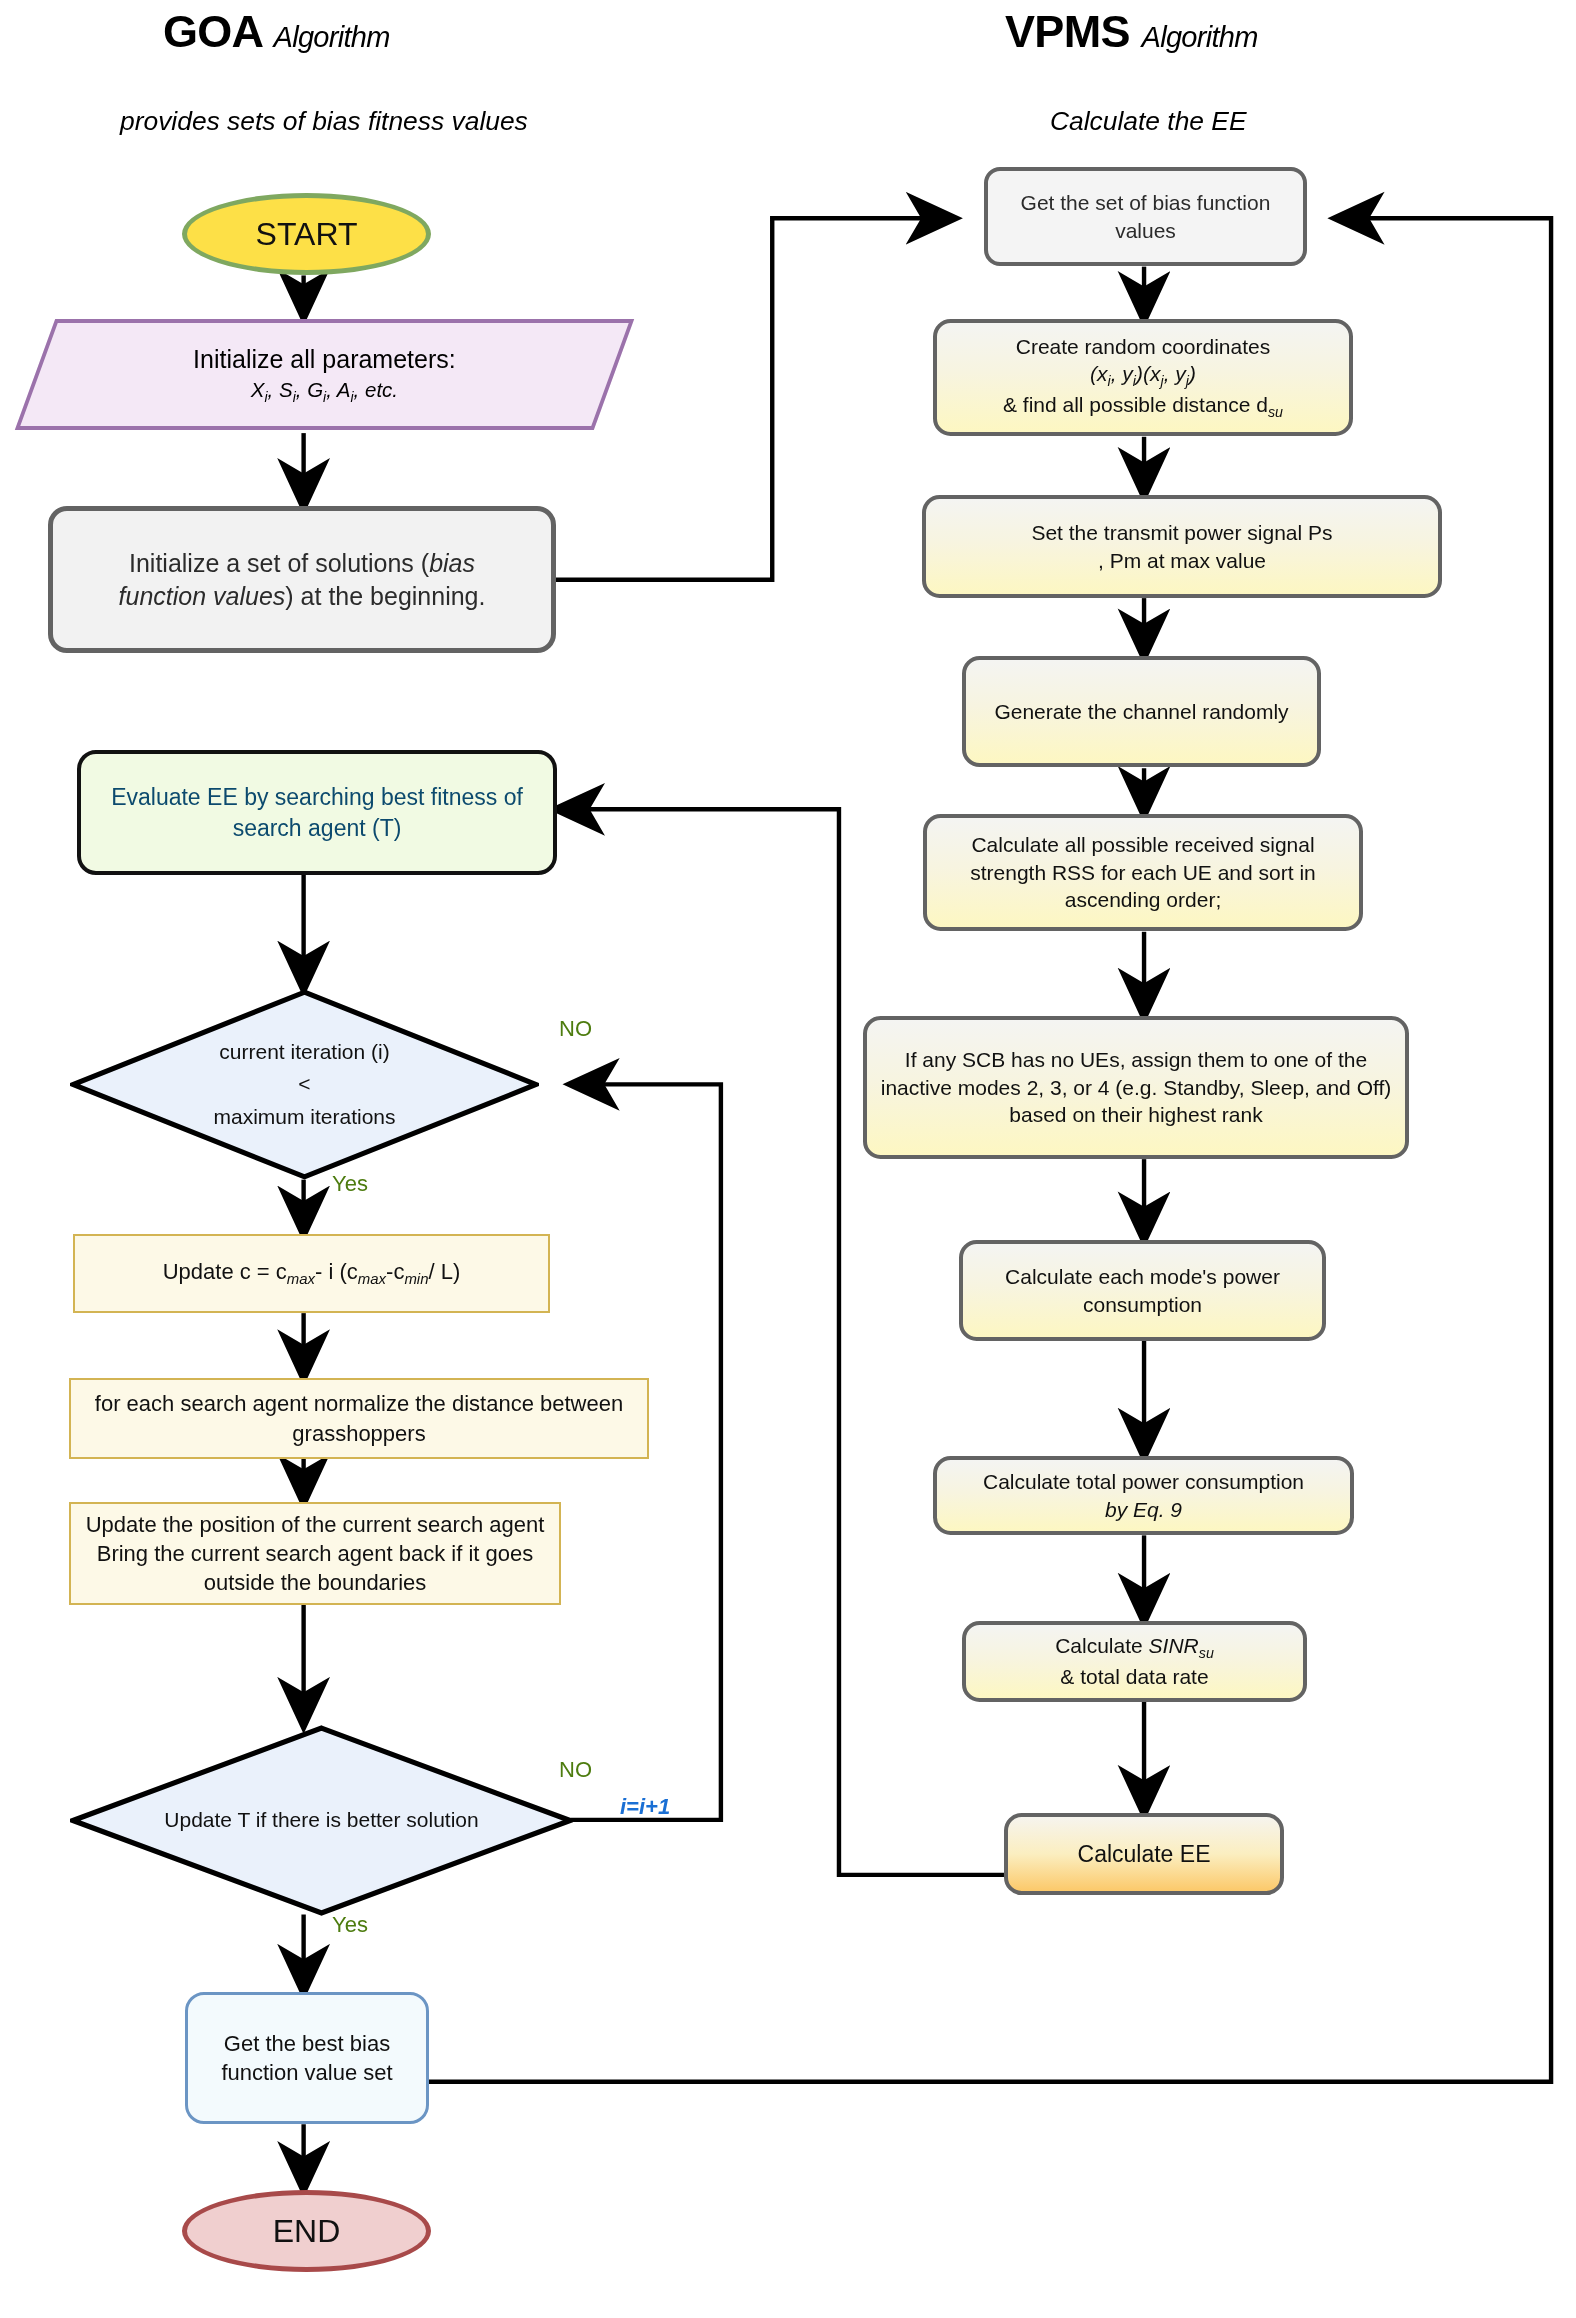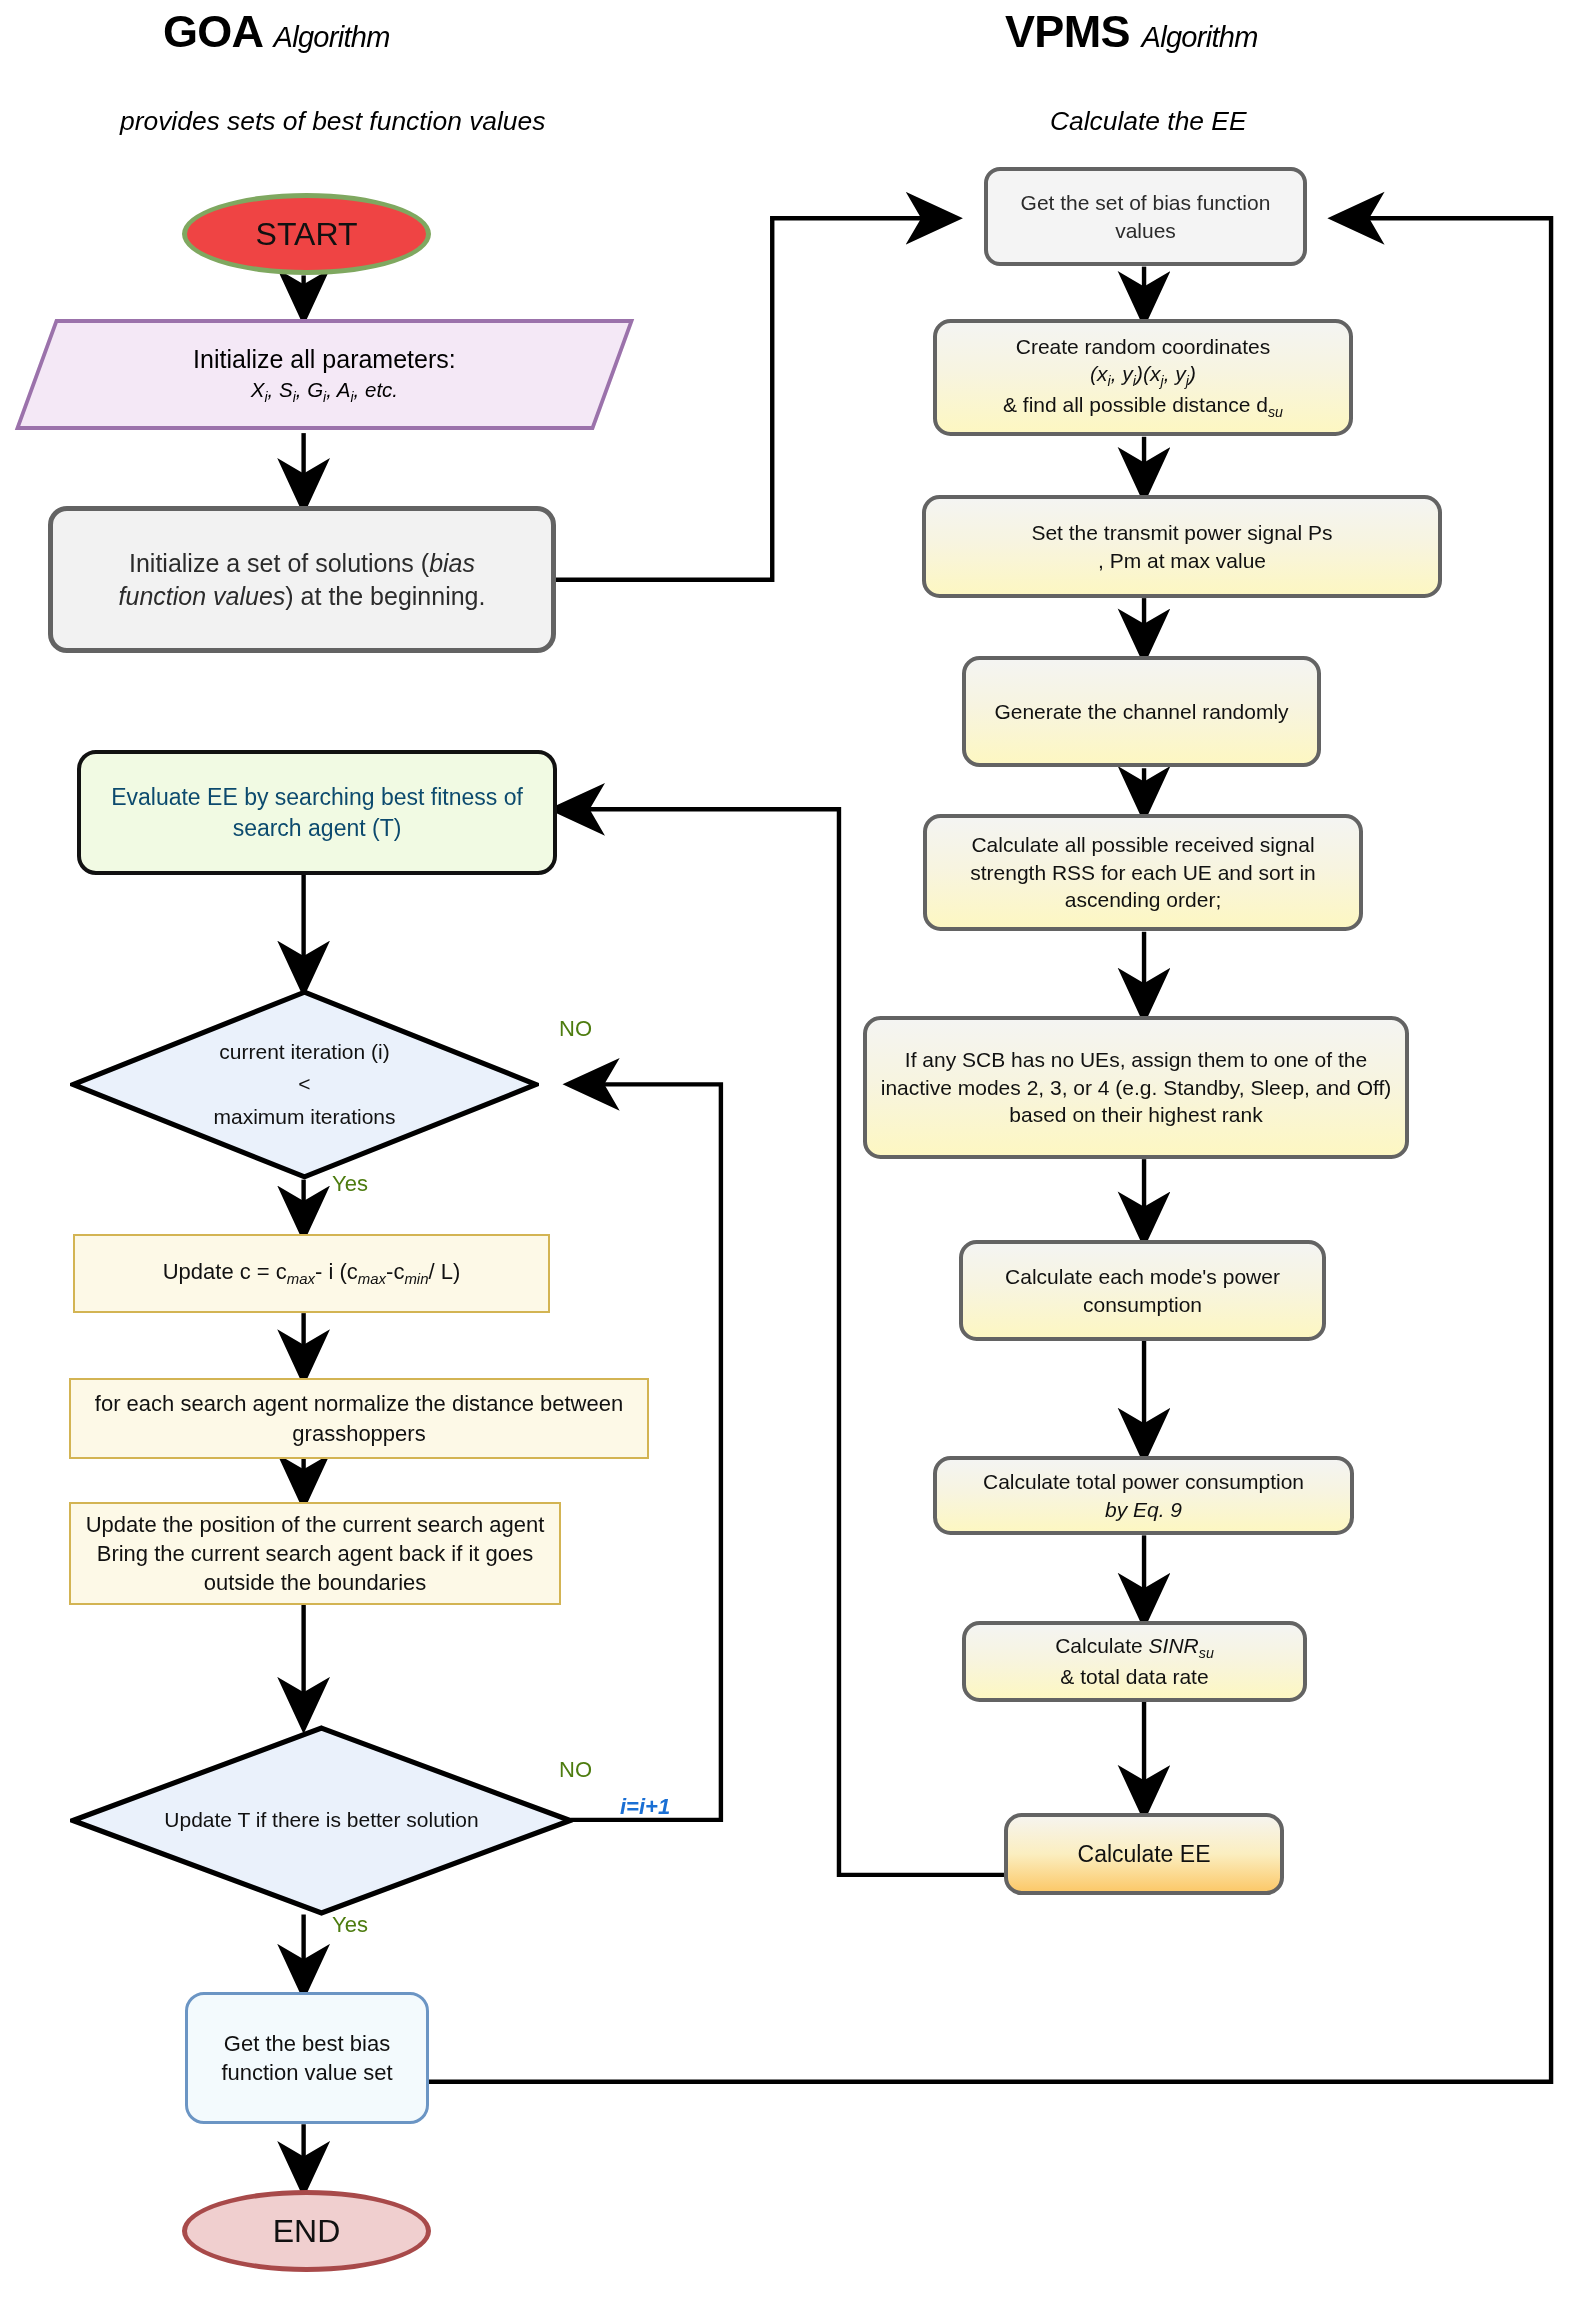--- a/index.html
+++ b/index.html
@@ -26,21 +26,21 @@
     align-items:center;
     justify-content:center;
     text-align:center;
     line-height:1.32;
   }
   .node .txt{width:100%;padding:0 7.3px;}
 
   
   .term-start{
     border:5.1px solid #7fa860;
-    background:#ef4444;
+    background:#fde047;
     border-radius:50%;
     font-size:32px;
     color:#111;
   }
   .term-end{
     border:5.1px solid #a84a4a;
     background:#f0cfcf;
     border-radius:50%;
     font-size:32px;
     color:#111;
@@ -173,21 +173,21 @@
       <path d="M778,2481 L983,2481 L983,1478 L779,1478"></path>
 
       <path d="M583,2838 L2115,2838 L2115,297 L1822,297"></path>
     </g>
   </svg>
 
   <div class="heading h-main" style="left:163px;top:5.9px;">
     <span>GOA</span>
     <span class="h-sub">Algorithm</span>
   </div>
-  <div class="heading h-caption" style="left:120px;top:106px;">provides sets of best function values</div>
+  <div class="heading h-caption" style="left:120px;top:106px;">provides sets of bias fitness values</div>
 
   <div class="heading h-main" style="left:1005px;top:5.9px;">
     <span>VPMS</span>
     <span class="h-sub">Algorithm</span>
   </div>
   <div class="heading h-caption" style="left:1050px;top:106px;">Calculate the EE</div>
 
   <div class="node term-start" style="left:182px;top:193px;width:249px;height:82px;">
     <div class="txt">START</div>
   </div>

